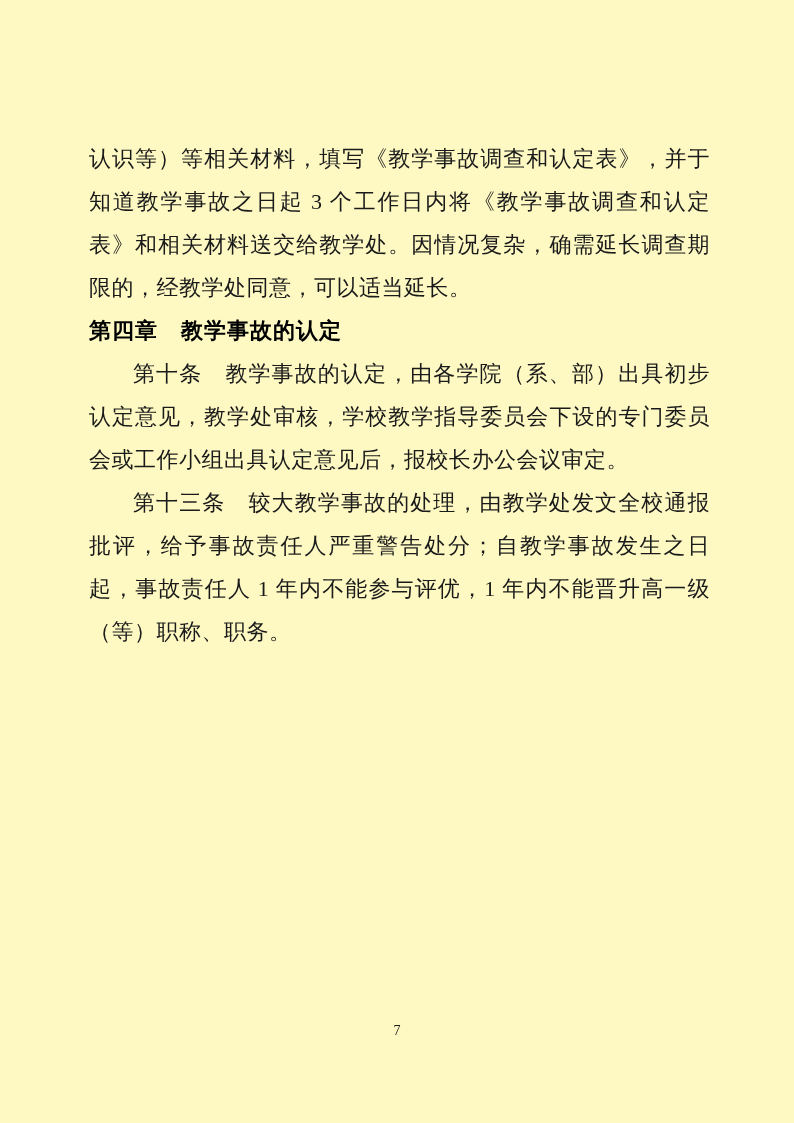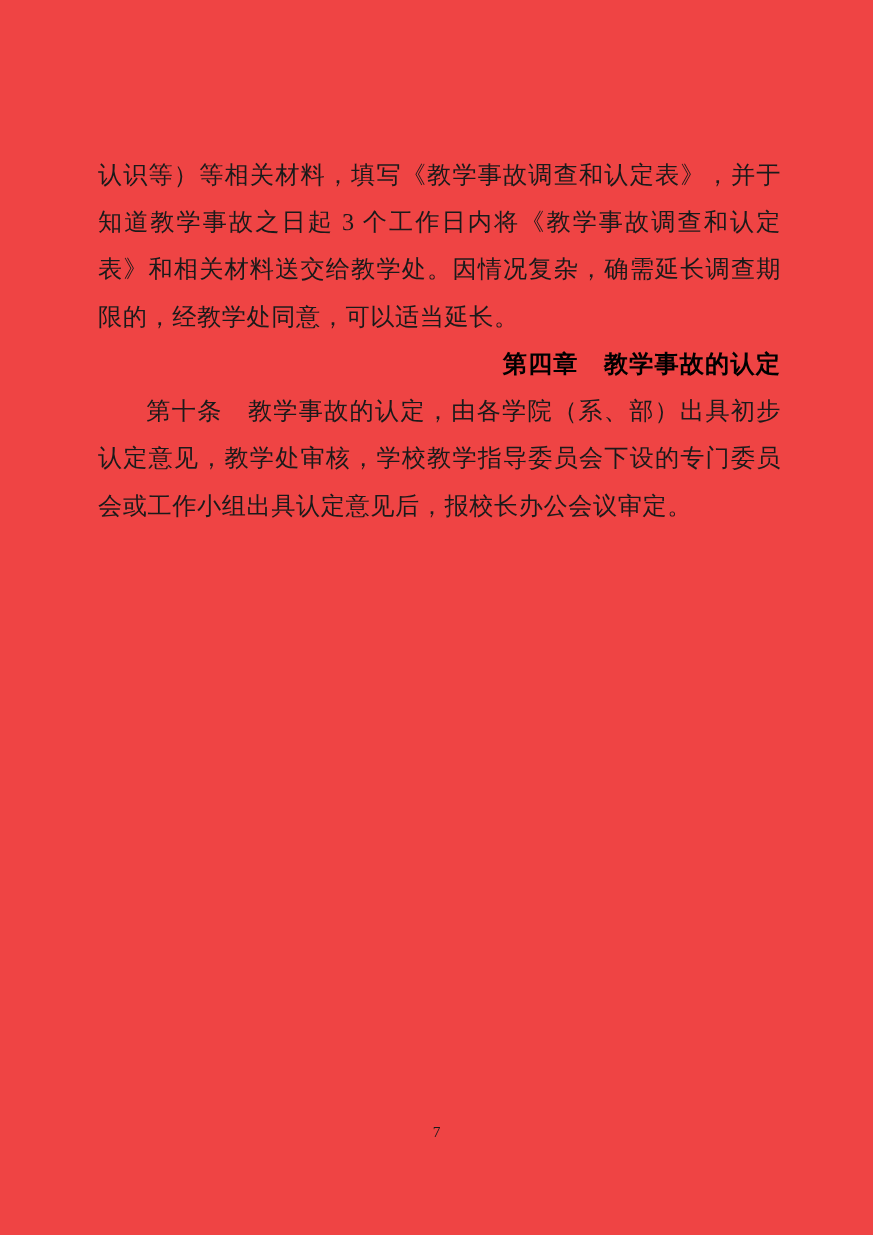--- a/index.html
+++ b/index.html
@@ -4,21 +4,21 @@
 <style>
   html, body {
     margin: 0;
     padding: 0;
     background: #ffffff;
   }
   .page {
     position: relative;
     width: 794px;
     height: 1123px;
-    background: #ef4444;
+    background: #fef9c3;
     overflow: hidden;
     font-family: "Liberation Serif", serif;
     color: #1a1a1a;
   }
   .content {
     position: absolute;
     top: 137px;
     left: 89px;
     width: 621px;
   }
@@ -34,21 +34,21 @@
   p.body.no-indent {
     text-indent: 0;
   }
   h2.chapter {
     margin: 0;
     font-family: "Liberation Sans", sans-serif;
     font-weight: 700;
     font-size: 22px;
     line-height: 43px;
     letter-spacing: 1px;
-    text-align: right;
+    text-align: left;
     color: #000000;
   }
   .page-number {
     position: absolute;
     top: 1022px;
     left: 0;
     width: 100%;
     text-align: center;
     font-size: 14px;
     line-height: 18px;
@@ -57,15 +57,16 @@
   }
 </style>
 </head>
 <body>
 
 <div class="page">
   <div class="content">
     <p class="body no-indent">认识等）等相关材料，填写《教学事故调查和认定表》，并于知道教学事故之日起 3 个工作日内将《教学事故调查和认定表》和相关材料送交给教学处。因情况复杂，确需延长调查期限的，经教学处同意，可以适当延长。</p>
     <h2 class="chapter">第四章　教学事故的认定</h2>
     <p class="body">第十条　教学事故的认定，由各学院（系、部）出具初步认定意见，教学处审核，学校教学指导委员会下设的专门委员会或工作小组出具认定意见后，报校长办公会议审定。</p>
+    <p class="body">第十三条　较大教学事故的处理，由教学处发文全校通报批评，给予事故责任人严重警告处分；自教学事故发生之日起，事故责任人 1 年内不能参与评优，1 年内不能晋升高一级（等）职称、职务。</p>
   </div>
   <div class="page-number">7</div>
 </div>
 
 </body></html>

